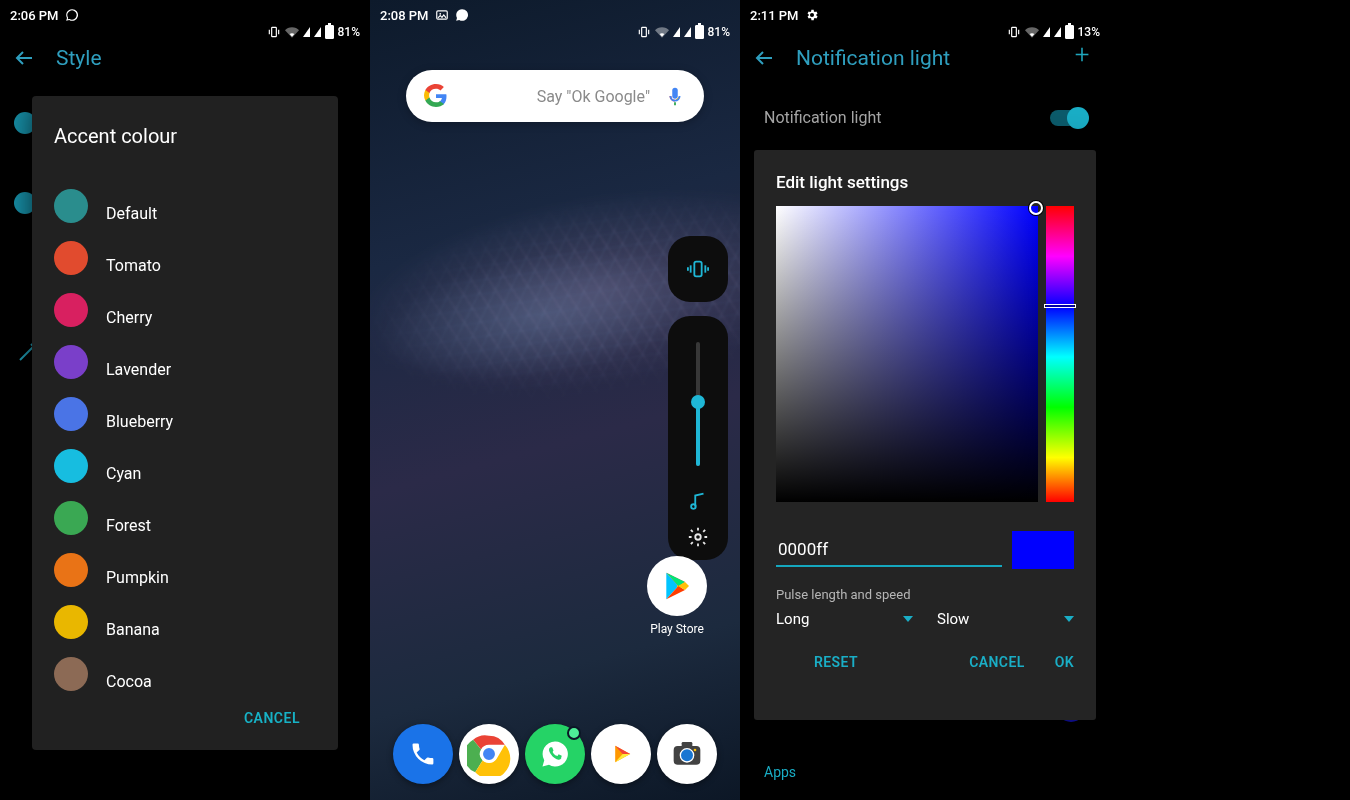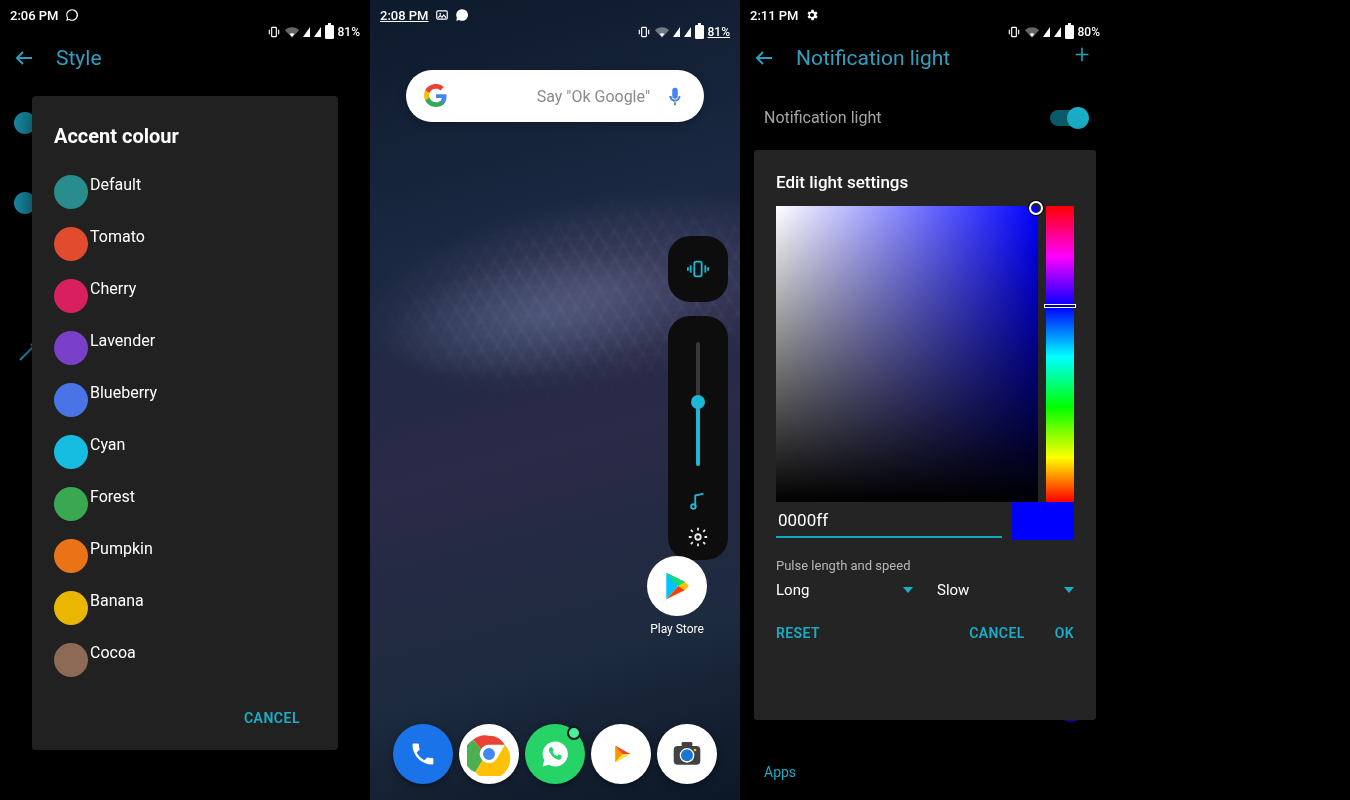--- a/index.html
+++ b/index.html
@@ -12,30 +12,30 @@
   .sb-ico svg { width:14px; height:14px; fill:#fff; }
   .tri { width:0; height:0; border-left:7px solid transparent; border-right:0 solid transparent; border-bottom:10px solid #fff; display:inline-block;}
   .batt { width:9px; height:14px; border:1px solid #fff; border-radius:1px; position:relative; background:#fff;}
   .batt::before { content:""; position:absolute; top:-3px; left:2px; width:3px; height:2px; background:#fff;}
   .header { height:56px; display:flex; align-items:center; padding:0 12px; gap:20px; }
   .back-arrow { width:24px; height:24px; display:flex; align-items:center; justify-content:center; color:#2f9fbf; }
   .back-arrow svg { stroke:#2f9fbf; }
   .header-title { font-size:21px; color:#2f9fbf; font-weight:400;}
   
   .s1-dialog { position:absolute; top:96px; left:32px; right:32px; bottom:50px; background:#212121; border-radius:4px; padding:28px 22px 14px; display:flex; flex-direction:column; box-shadow:0 6px 30px rgba(0,0,0,.7);}
-  .s1-title { font-size:20px; font-weight:700; margin-bottom:18px; }
+  .s1-title { font-size:20px; font-weight:400; margin-bottom:32px; }
   .color-list { flex:1; overflow:hidden;}
-  .color-item { display:flex; align-items:flex-start; gap:2px; padding:9px 0; }
+  .color-item { display:flex; align-items:flex-end; gap:18px; padding:9px 0; }
   .swatch { width:34px; height:34px; border-radius:50%; flex-shrink:0;}
   .color-label { font-size:16px; }
   .s1-cancel { align-self:flex-end; color:#17b2c6; font-size:14px; font-weight:600; letter-spacing:.5px; padding:10px 16px;}
   .s1-bg-row { position:absolute; left:14px; display:flex; align-items:center; gap:14px; }
   .s1-bg-dot { width:22px; height:22px; border-radius:50%; background:#178fa7;}
   
-  .s2 { background:linear-gradient(165deg, #0d1a2b 0%, #1a2842 30%, #2b2a48 55%, #1c2a3e 80%, #0c1726 100%);text-decoration:underline; }
+  .s2 { background:linear-gradient(165deg, #0d1a2b 0%, #1a2842 30%, #2b2a48 55%, #1c2a3e 80%, #0c1726 100%); }
   .s2 .statusbar { background:transparent; }
   .wallpaper { position:absolute; inset:0; overflow:hidden; }
   .mesh {
     position:absolute; left:-60px; top:120px; width:580px; height:340px;
     background:
       radial-gradient(ellipse 60% 40% at 50% 50%, rgba(140,120,160,.35), transparent 70%),
       radial-gradient(ellipse 40% 25% at 40% 55%, rgba(100,140,180,.35), transparent 70%);
     filter: blur(1px);
     transform: rotate(-8deg) skewX(-6deg);
   }
@@ -78,28 +78,28 @@
   .s3-dialog { position:absolute; top:150px; left:14px; right:14px; bottom:80px; background:#242424; border-radius:3px; padding:22px 22px 10px; box-shadow:0 8px 40px rgba(0,0,0,.8); display:flex; flex-direction:column;}
   .s3-title { font-size:17px; font-weight:500; margin-bottom:14px;}
   .picker-row { display:flex; gap:8px; height:296px;}
   .sv { flex:1; position:relative; background:
       linear-gradient(to top, #000, transparent),
       linear-gradient(to right, #fff, #0000ff);
     }
   .sv .cursor { position:absolute; right:-5px; top:-5px; width:14px; height:14px; border:2px solid #fff; border-radius:50%; box-shadow:0 0 0 1px #000;}
   .hue { width:28px; background:linear-gradient(to bottom, #ff0000 0%, #ff00ff 17%, #0000ff 34%, #00ffff 51%, #00ff00 68%, #ffff00 85%, #ff0000 100%); position:relative;}
   .hue .hcursor { position:absolute; left:-2px; right:-2px; height:4px; top:33%; background:rgba(0,0,0,.35); border:1px solid #fff;}
-  .hex-row { display:flex; gap:10px; margin-top:0; align-items:center;}
+  .hex-row { display:flex; gap:10px; margin-top:29px; align-items:center;}
   .hex-input { flex:1; background:transparent; border:none; border-bottom:2px solid #15a7be; color:#fff; font-size:17px; padding:6px 2px;}
   .preview { width:176px; height:38px; background:#0000ff;}
   .pulse-lbl { font-size:13px; color:#b6b6b6; margin-top:18px;}
   .dd-row { display:flex; gap:24px; margin-top:8px;}
   .dd { flex:1; display:flex; align-items:center; justify-content:space-between; color:#fff; font-size:15px;}
   .dd .tri-d { width:0;height:0;border-left:5px solid transparent;border-right:5px solid transparent;border-top:6px solid #1aaec6;}
-  .btn-row { display:flex; gap:30px; margin-top:26px;}
+  .btn-row { display:flex; gap:30px; margin-top:26px;margin-left:38px;}
   .btn-link { color:#1aaec6; font-weight:600; font-size:14px; letter-spacing:.4px;}
   .plus { position:absolute; right:14px; top:40px; width:28px; height:28px; display:flex; align-items:center; justify-content:center; color:#1fa6bd; font-size:26px; font-weight:300;}
 </style>
 </head>
 <body>
 
 <div class="screen">
   <div class="statusbar">
     <div class="sb-left">
       <span>2:06 PM</span>
@@ -374,21 +374,21 @@
         </span>
       <span class="sb-ico">
           <svg viewBox="0 0 24 24">
             <path fill="#fff" opacity=".4" d="M12 4C7 4 2.7 6 0 9l12 13L24 9c-2.7-3-7-5-12-5z"></path>
             <path fill="#fff" d="M12 14c-1.5 0-2.9.6-4 1.5L12 20l4-4.5c-1.1-.9-2.5-1.5-4-1.5z"></path>
           </svg>
         </span>
       <span class="tri"></span>
       <span class="tri"></span>
       <span class="batt"></span>
-      <span>80%</span>
+      <span>13%</span>
     </div>
   </div>
 
   <div class="header">
     <div class="back-arrow">
       <svg width="24" height="24" viewBox="0 0 24 24" fill="none" stroke-width="2">
           <path d="M20 12H5"></path>
           <path d="m11 18-6-6 6-6"></path>
         </svg>
     </div>

